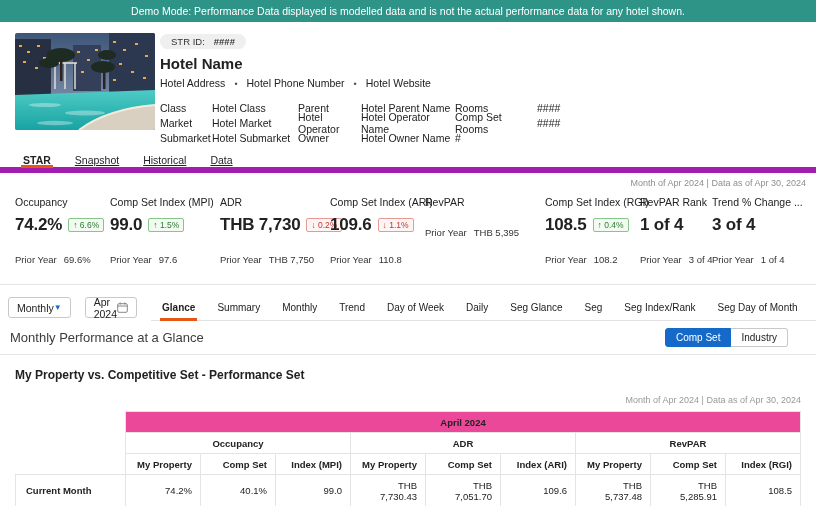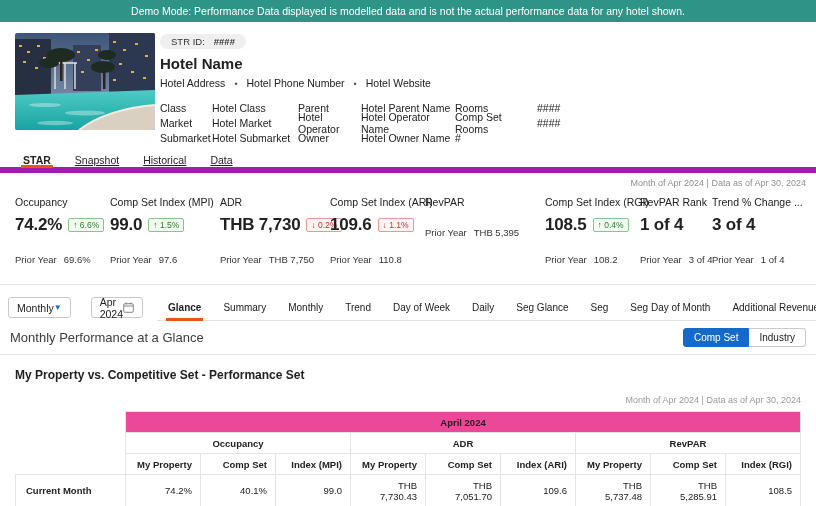--- a/index.html
+++ b/index.html
@@ -49,32 +49,32 @@
   .kpi-prior .pv { margin-left:7px; }
   .w0{width:95px}.w1{width:110px}.w2{width:110px}.w3{width:95px}.w4{width:120px}.w5{width:95px}.w6{width:72px}.w7{width:104px}
   
   .divider { border-top:1px solid #e5e5e5; margin-top:19px; }
   
   .controls-row { display:flex; align-items:center; height:27px; padding:0 0 0 8px; margin-top:9px; }
   .select-box, .date-box { height:21px; border:1px solid #c9c9c9; border-radius:3px;
     display:flex; align-items:center; justify-content:space-between; padding:0 8px;
     font-size:10.5px; background:#fff; cursor:pointer; }
   .select-box { width:74px; }
-  .date-box { width:104px; margin-left:20px; }
+  .date-box { width:104px; margin-left:14px; }
   .caret { color:#1569c9; font-size:8px; }
   .cal-icon svg { display:block; }
   .sub-tabs { display:flex; align-items:center; margin-left:14px; flex:1; height:100%;
     border-bottom:1px solid #e2e2e2; }
   .sub-tab { padding:0 11px; font-size:10px; height:100%; display:flex; align-items:center;
     position:relative; cursor:pointer; white-space:nowrap; }
   .sub-tab.active { font-weight:bold; }
   .sub-tab.active::after { content:""; position:absolute; left:9px; right:9px; bottom:-1px; height:3px; background:#e85615; }
   
   .section-header { display:flex; align-items:center; justify-content:space-between;
-    padding:7px 10px 7px 10px; border-bottom:1px solid #e5e5e5;gap:43px; }
+    padding:7px 28px 7px 10px; border-bottom:1px solid #e5e5e5;gap:43px; }
   .section-title { font-size:13px; color:#3c3c3c; }
   .toggle-group { display:flex; }
   .toggle-btn { font-size:10px; padding:3px 10px; border:1px solid #c9c9c9; background:#fff; cursor:pointer; color:#222; }
   .toggle-btn:first-child { border-radius:3px 0 0 3px; }
   .toggle-btn:last-child  { border-radius:0 3px 3px 0; border-left:none;text-align:right; }
   .toggle-btn.active { background:#1569c9; border-color:#1569c9; color:#fff; }
   
   .table-wrap { padding:0 15px; }
   .table-title { font-size:12px; font-weight:bold; margin-top:13px; }
   .as-of2 { text-align:right; font-size:9px; color:#999; margin:13px 0 6px; }
@@ -312,20 +312,23 @@
     <div class="sub-tab">
         <span>Daily</span>
       </div>
     <div class="sub-tab">
         <span>Seg Glance</span>
       </div>
     <div class="sub-tab">
         <span>Seg</span>
       </div>
     <div class="sub-tab">
+        <span>Seg Index/Rank</span>
+      </div>
+    <div class="sub-tab">
         <span>Seg Day of Month</span>
       </div>
     <div class="sub-tab">
         <span>Additional Revenue</span>
       </div>
   </div>
 </div>
 
 <div class="section-header">
   <div class="section-title">Monthly Performance at a Glance</div>

